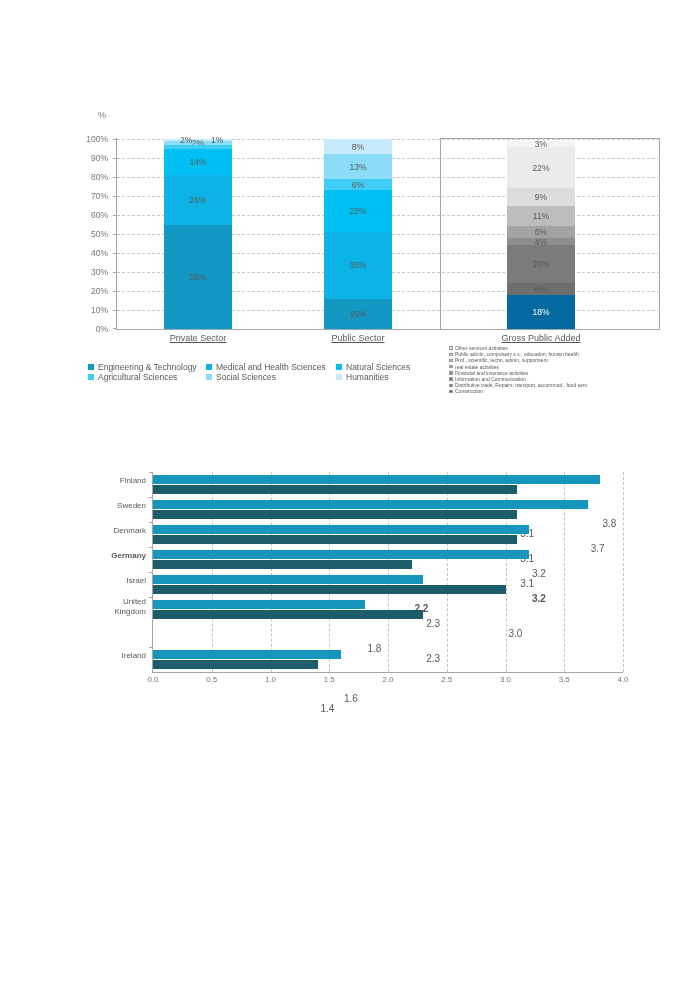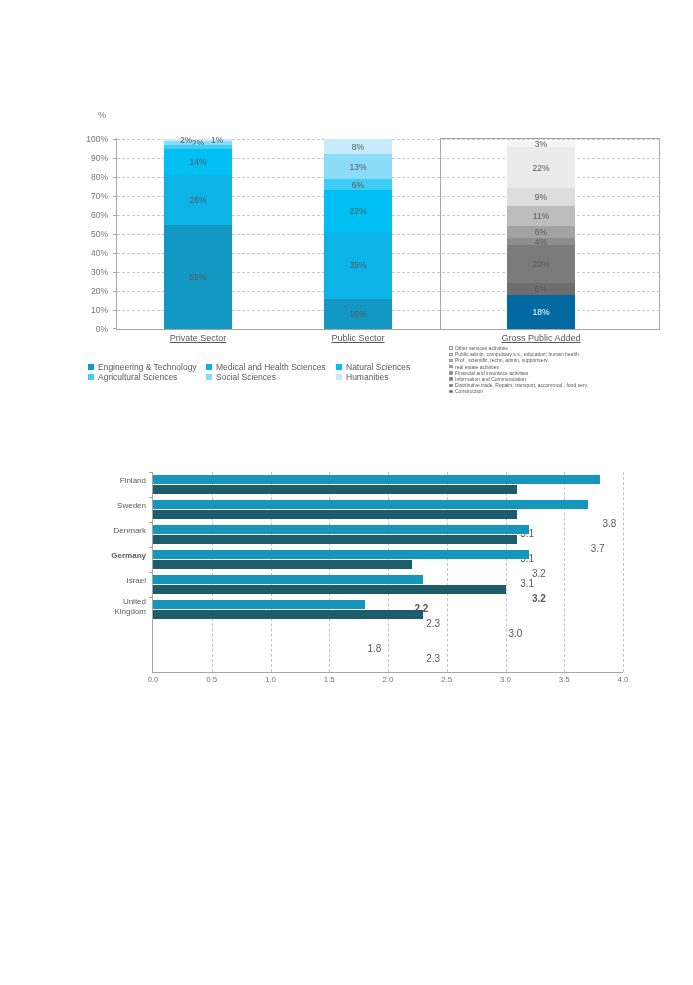--- a/index.html
+++ b/index.html
@@ -403,20 +403,28 @@
         <div class="c2-ytickmark" style="top: 0px;"></div>
         <div class="c2-cat" style="top: 0px; line-height: 9.5px;">
           <div>United</div>
           <div>Kingdom</div>
         </div>
         <div class="c2-bar unadj" style="top: 3px; width: 211.5px;"></div>
         <div class="c2-val" style="top: 3px; left: 214.5px;">1.8</div>
         <div class="c2-bar adj" style="top: 13px; width: 270.25px;"></div>
         <div class="c2-val" style="top: 13px; left: 273.25px;">2.3</div>
       </div>
+      <div class="c2-grp" style="top: 175px; height: 25px;">
+        <div class="c2-ytickmark" style="top: 0px;"></div>
+        <div class="c2-cat" style="top: 4px;">Ireland</div>
+        <div class="c2-bar unadj" style="top: 3px; width: 188px;"></div>
+        <div class="c2-val" style="top: 3px; left: 191px;">1.6</div>
+        <div class="c2-bar adj" style="top: 13px; width: 164.5px;"></div>
+        <div class="c2-val" style="top: 13px; left: 167.5px;">1.4</div>
+      </div>
     </div>
 <div class="c2-xtick-lbl" style="left: 153px;">0.0</div>
     <div class="c2-xtick-lbl" style="left: 211.75px;">0.5</div>
     <div class="c2-xtick-lbl" style="left: 270.5px;">1.0</div>
     <div class="c2-xtick-lbl" style="left: 329.25px;">1.5</div>
     <div class="c2-xtick-lbl" style="left: 388px;">2.0</div>
     <div class="c2-xtick-lbl" style="left: 446.75px;">2.5</div>
     <div class="c2-xtick-lbl" style="left: 505.5px;">3.0</div>
     <div class="c2-xtick-lbl" style="left: 564.25px;">3.5</div>
     <div class="c2-xtick-lbl" style="left: 623px;">4.0</div>

